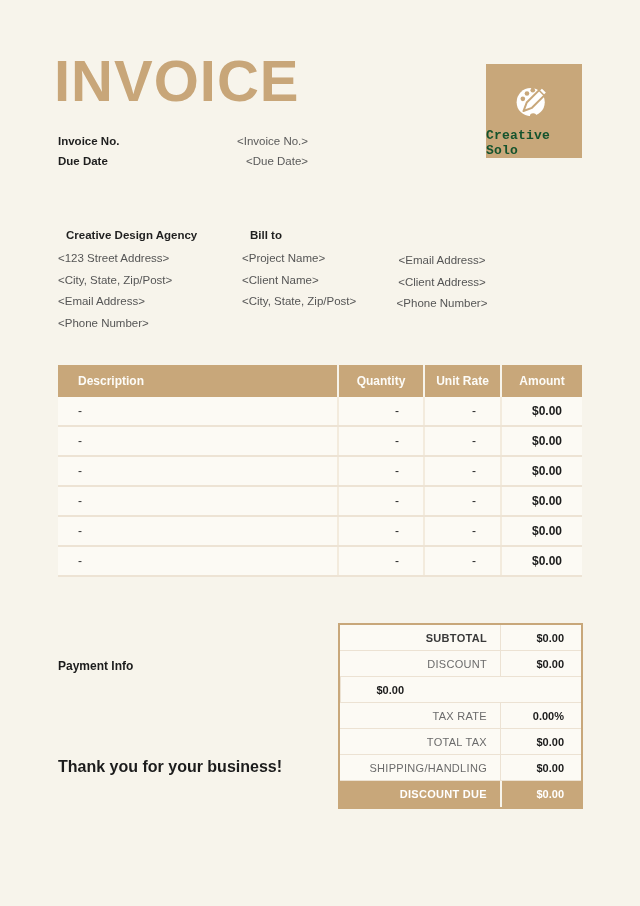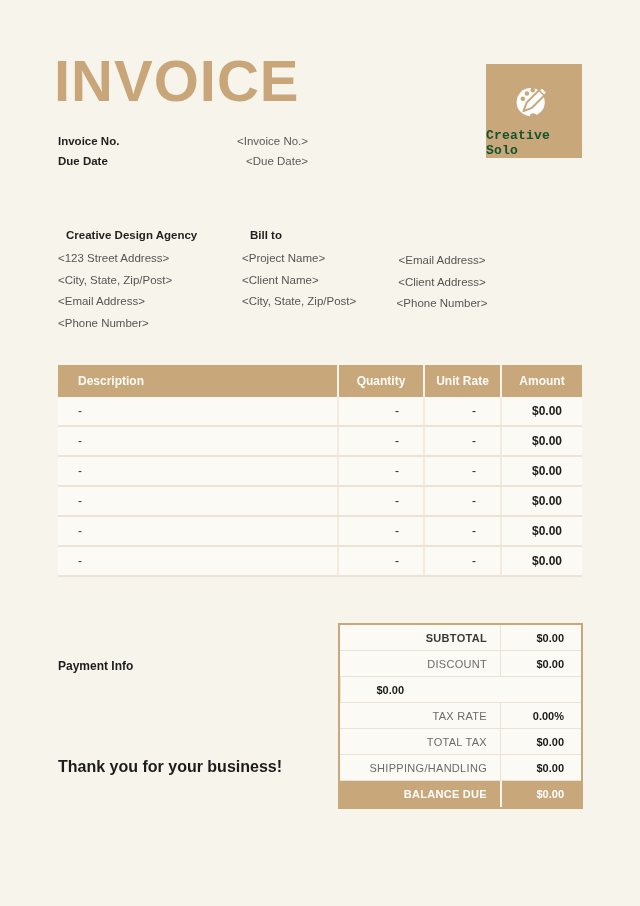--- a/index.html
+++ b/index.html
@@ -206,18 +206,18 @@
     </div>
     <div class="sum-row">
       <div class="sum-label">TOTAL TAX</div>
       <div class="sum-value">$0.00</div>
     </div>
     <div class="sum-row">
       <div class="sum-label">SHIPPING/HANDLING</div>
       <div class="sum-value">$0.00</div>
     </div>
     <div class="sum-row total">
-      <div class="sum-label">BALANCE DUE</div>
+      <div class="sum-label">DISCOUNT DUE</div>
       <div class="sum-value">$0.00</div>
     </div>
   </div>
 
 </div>
 
 </body></html>

